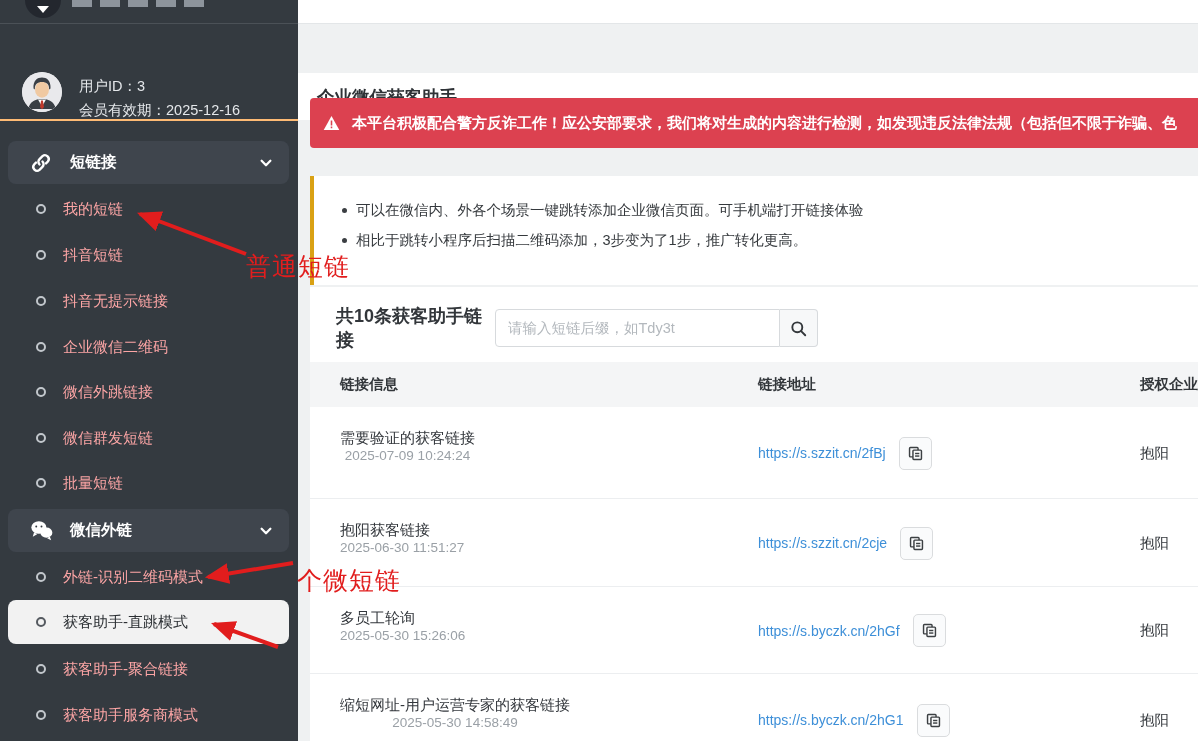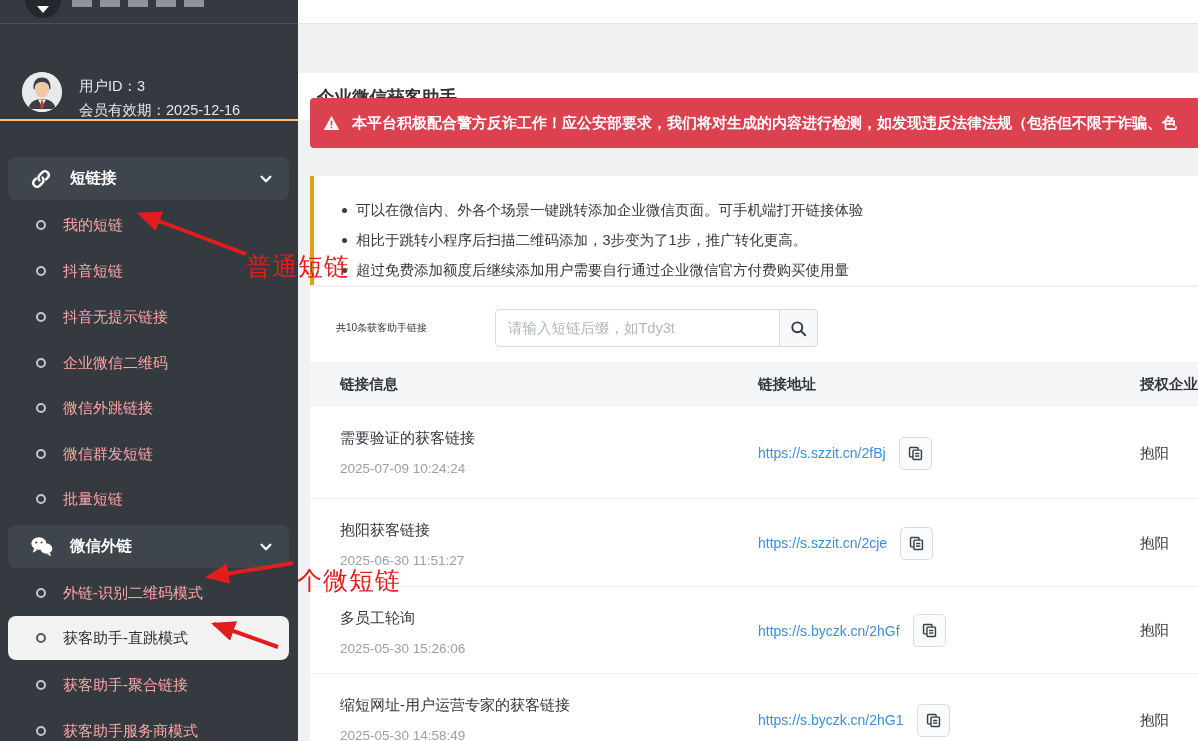--- a/index.html
+++ b/index.html
@@ -10,21 +10,21 @@
   
   .sidebar { position:absolute; left:0; top:0; width:298px; height:741px; background:#343a40; z-index:5; }
   .brand { position:relative; height:24px; border-bottom:1px solid #4b5157; overflow:hidden; }
   .brand-logo { position:absolute; left:25px; top:-18px; width:36px; height:36px; border-radius:50%; background:#23272e; }
   .brand-logo .v { position:absolute; left:12px; top:24px; width:0; height:0; border-left:6px solid transparent; border-right:6px solid transparent; border-top:7px solid #fff; }
   .brand-text { position:absolute; left:72px; top:0; height:12px; display:flex; gap:8px; }
   .brand-text i { display:block; width:20px; height:10px; background:#8d949c; margin-top:-3px; }
   .userbox { position:relative; height:97px; border-bottom:2px solid #fdba74; }
   .avatar { position:absolute; left:22px; top:48px; width:40px; height:40px; border-radius:50%; overflow:hidden; background:#e9e9ec; }
   .user-lines { position:absolute; left:79px; top:50px; color:#e4e7ea; font-size:14.5px; line-height:24px; }
-  .menu { position:absolute; left:0; top:122px; right:0; bottom:0;margin-top:16px; }
+  .menu { position:absolute; left:0; top:122px; right:0; bottom:0; }
   .side-header { position:absolute; left:8px; width:281px; height:43px; background:#3f454d; border-radius:8px; display:flex; align-items:center; padding:0 16px 0 22px; color:#fff; font-size:15.5px; font-weight:bold; cursor:pointer; }
   .side-header .hicon { width:22px; height:22px; margin-right:18px; flex:0 0 auto; }
   .side-header .chev { margin-left:auto; width:14px; height:14px; }
   .side-item { position:absolute; left:8px; width:281px; height:40px; display:flex; align-items:center; padding-left:28px; color:#fca5a5; font-size:15px; cursor:pointer; }
   .side-item .dot { width:10px; height:10px; border:2px solid #c2c7cc; border-radius:50%; margin-right:17px; flex:0 0 auto; }
   .side-item.active { background:#f2f2f2; border-radius:8px; color:#2b2f33; height:44px; }
   .side-item.active .dot { border-color:#555a60; }
 
   
   .topbar { position:absolute; left:298px; right:0; top:0; height:24px; background:#fff; border-bottom:1px solid #e3e6e8; }
@@ -35,34 +35,34 @@
   .banner .warn { width:17px; height:16px; margin-right:12px; flex:0 0 auto; }
   .banner-text { color:#fff; font-size:15px; font-weight:bold; }
 
   .tips { position:absolute; left:310px; right:0; top:176px; height:109px; background:#fff; border-left:4px solid #d9a114; padding:19px 10px 0 26px; }
   .tips ul { list-style:none; }
   .tips li { position:relative; padding-left:16px; font-size:14.5px; color:#35393d; line-height:30px; white-space:nowrap; }
   .tips li::before { content:""; position:absolute; left:2px; top:13px; width:5px; height:5px; border-radius:50%; background:#3a3e42; }
 
   .card { position:absolute; left:310px; right:0; top:287px; bottom:-60px; background:#fff; }
   .search-row { position:absolute; left:26px; top:22px; height:38px; display:flex; align-items:center; }
-  .count-label { font-size:10px; font-weight:normal; color:#32363a; width:159px; }
+  .count-label { font-size:18px; font-weight:bold; color:#32363a; width:159px; }
   .search-input { width:285px; height:38px; border:1px solid #d7dadd; border-radius:4px 0 0 4px; padding:0 12px; font-size:14.5px; color:#333; outline:none; font-family:"Liberation Sans","DejaVu Sans",sans-serif; }
   .search-input::placeholder { color:#b3b8bd; }
   .search-btn { width:38px; height:38px; border:1px solid #d7dadd; border-left:none; border-radius:0 4px 4px 0; background:#f7f8f9; display:flex; align-items:center; justify-content:center; cursor:pointer; }
   .search-btn svg { width:19px; height:19px; }
 
   .thead { position:absolute; left:0; right:0; top:75px; height:45px; background:#f4f5f6; }
   .thead span { position:absolute; top:13px; font-size:14.5px; font-weight:bold; color:#33373b; white-space:nowrap; }
   .col1 { left:30px; } .col2 { left:448px; } .col3 { left:830px; }
   .rows { position:absolute; left:0; right:0; top:120px; }
   .trow { position:relative; height:89px; border-bottom:1px solid #eceef0; }
   .cell-info { position:absolute; left:30px; top:22px; }
   .row-name { font-size:15px; color:#33373c; white-space:nowrap; }
-  .row-date { font-size:13.5px; color:#9aa0a6; margin-top:13px; white-space:nowrap; }
+  .row-date { font-size:13.5px; color:#9aa0a6; white-space:nowrap;text-align:center; }
   .cell-link { position:absolute; left:448px; top:0; height:89px; display:flex; align-items:center; gap:13px; }
   .row-url { font-size:14px; color:#3d8fd8; text-decoration:none; white-space:nowrap; cursor:pointer; }
   .copy-btn { width:33px; height:33px; border:1px solid #dadcde; border-radius:5px; background:#fafbfc; display:flex; align-items:center; justify-content:center; cursor:pointer; }
   .copy-btn svg { width:17px; height:17px; }
   .cell-company { position:absolute; left:830px; top:0; height:89px; display:flex; align-items:center; font-size:14.5px; color:#33373c; }
 
   
   .anno { position:absolute; color:#e11d1d; font-size:25px; font-weight:500; z-index:40; white-space:nowrap; letter-spacing:1px;font-family:Liberation Mono, monospace; }
   #arrows { position:absolute; left:0; top:0; width:1198px; height:741px; z-index:39; pointer-events:none; }
 </style>
@@ -198,21 +198,20 @@
         <rect x="10.9" y="16" width="2.2" height="2.4" fill="#dc4150"></rect>
       </svg>
     </span>
     <span class="banner-text">本平台积极配合警方反诈工作！应公安部要求，我们将对生成的内容进行检测，如发现违反法律法规（包括但不限于诈骗、色</span>
   </div>
 
   <div class="tips">
     <ul>
       <li>可以在微信内、外各个场景一键跳转添加企业微信页面。可手机端打开链接体验</li>
       <li>相比于跳转小程序后扫描二维码添加，3步变为了1步，推广转化更高。</li>
-      <li>超过免费添加额度后继续添加用户需要自行通过企业微信官方付费购买使用量</li>
     </ul>
   </div>
 
   <div class="card">
     <div class="search-row">
       <span class="count-label">共10条获客助手链接</span>
       <input class="search-input" type="text" placeholder="请输入短链后缀，如Tdy3t" style="">
       <button class="search-btn">
         <svg viewBox="0 0 24 24" fill="none" stroke="#33373b" stroke-width="2.4" stroke-linecap="round">
           <circle cx="10.5" cy="10.5" r="6.3"></circle>

